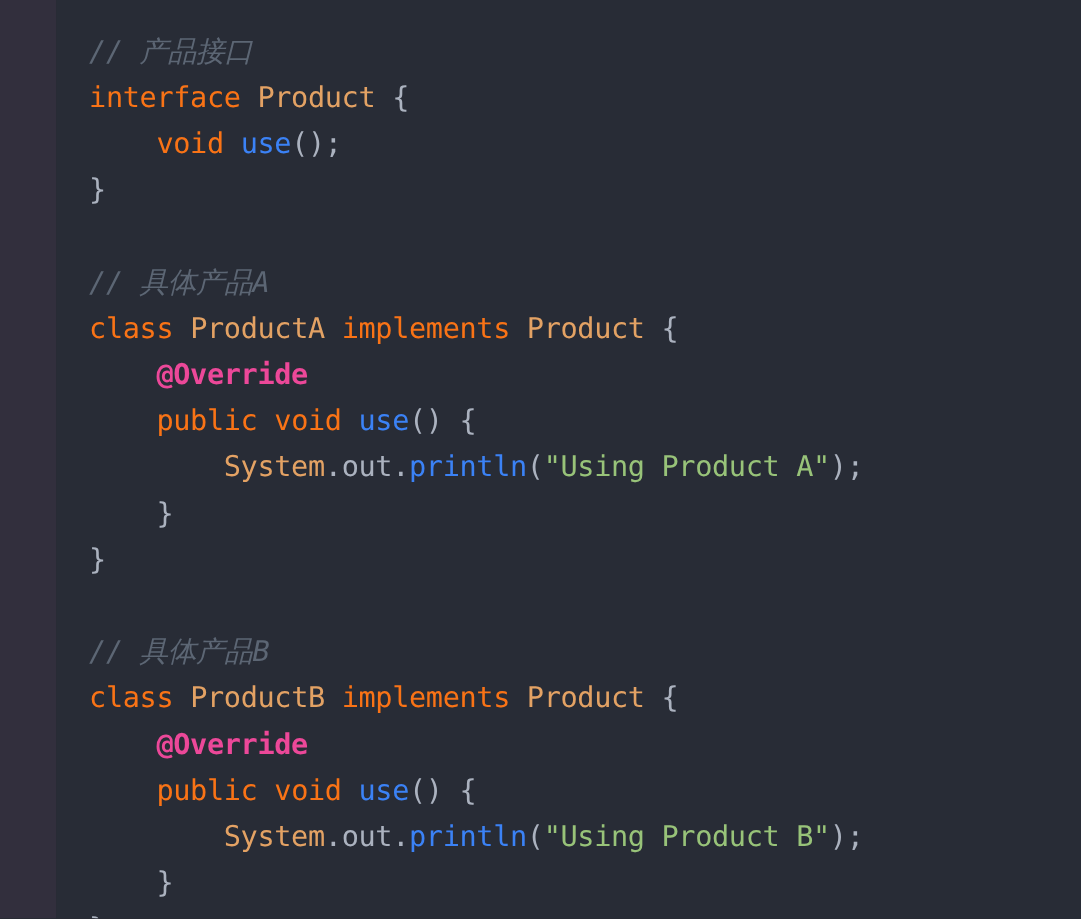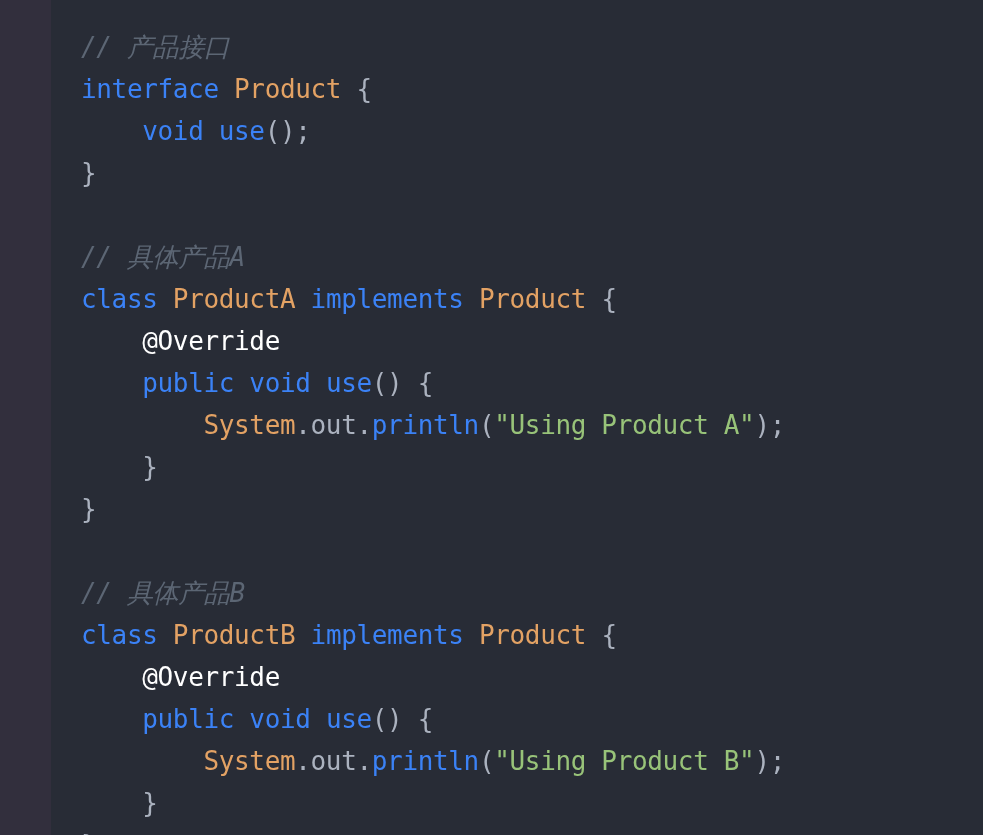--- a/index.html
+++ b/index.html
@@ -44,27 +44,27 @@
     white-space: pre;
     color: #abb2bf;
     -webkit-font-smoothing: antialiased;
   }
   .ln {
     display: block;
     height: 42px;
     white-space: pre;
   }
   .cmt   { color: #5c6674; font-style: italic; }
-  .kw    { color: #3b82f6; }
+  .kw    { color: #f97316; }
   .type  { color: #e3a264; }
   .fn    { color: #3b82f6; }
   .str   { color: #98c379; }
   .plain { color: #abb2bf; }
   .punc  { color: #abb2bf; }
-  .anno  { color: #ffffff; }
+  .anno  { color: #ec4899; font-weight: bold; }
 </style>
 </head>
 <body>
 
 <div id="app">
   <div id="gutter"></div>
   <div id="code-area">
     <pre id="code"><span class="ln"><span class="cmt">// 产品接口</span></span><span class="ln"><span class="kw">interface</span><span class="plain"> </span><span class="type">Product</span><span class="plain"> </span><span class="punc">{</span></span><span class="ln"><span class="plain">    </span><span class="kw">void</span><span class="plain"> </span><span class="fn">use</span><span class="punc">();</span></span><span class="ln"><span class="punc">}</span></span><span class="ln">&nbsp;</span><span class="ln"><span class="cmt">// 具体产品A</span></span><span class="ln"><span class="kw">class</span><span class="plain"> </span><span class="type">ProductA</span><span class="plain"> </span><span class="kw">implements</span><span class="plain"> </span><span class="type">Product</span><span class="plain"> </span><span class="punc">{</span></span><span class="ln"><span class="plain">    </span><span class="anno">@Override</span></span><span class="ln"><span class="plain">    </span><span class="kw">public</span><span class="plain"> </span><span class="kw">void</span><span class="plain"> </span><span class="fn">use</span><span class="punc">() {</span></span><span class="ln"><span class="plain">        </span><span class="type">System</span><span class="punc">.out.</span><span class="fn">println</span><span class="punc">(</span><span class="str">"Using Product A"</span><span class="punc">);</span></span><span class="ln"><span class="plain">    </span><span class="punc">}</span></span><span class="ln"><span class="punc">}</span></span><span class="ln">&nbsp;</span><span class="ln"><span class="cmt">// 具体产品B</span></span><span class="ln"><span class="kw">class</span><span class="plain"> </span><span class="type">ProductB</span><span class="plain"> </span><span class="kw">implements</span><span class="plain"> </span><span class="type">Product</span><span class="plain"> </span><span class="punc">{</span></span><span class="ln"><span class="plain">    </span><span class="anno">@Override</span></span><span class="ln"><span class="plain">    </span><span class="kw">public</span><span class="plain"> </span><span class="kw">void</span><span class="plain"> </span><span class="fn">use</span><span class="punc">() {</span></span><span class="ln"><span class="plain">        </span><span class="type">System</span><span class="punc">.out.</span><span class="fn">println</span><span class="punc">(</span><span class="str">"Using Product B"</span><span class="punc">);</span></span><span class="ln"><span class="plain">    </span><span class="punc">}</span></span><span class="ln"><span class="punc">}</span></span></pre>
   </div>
 </div>

